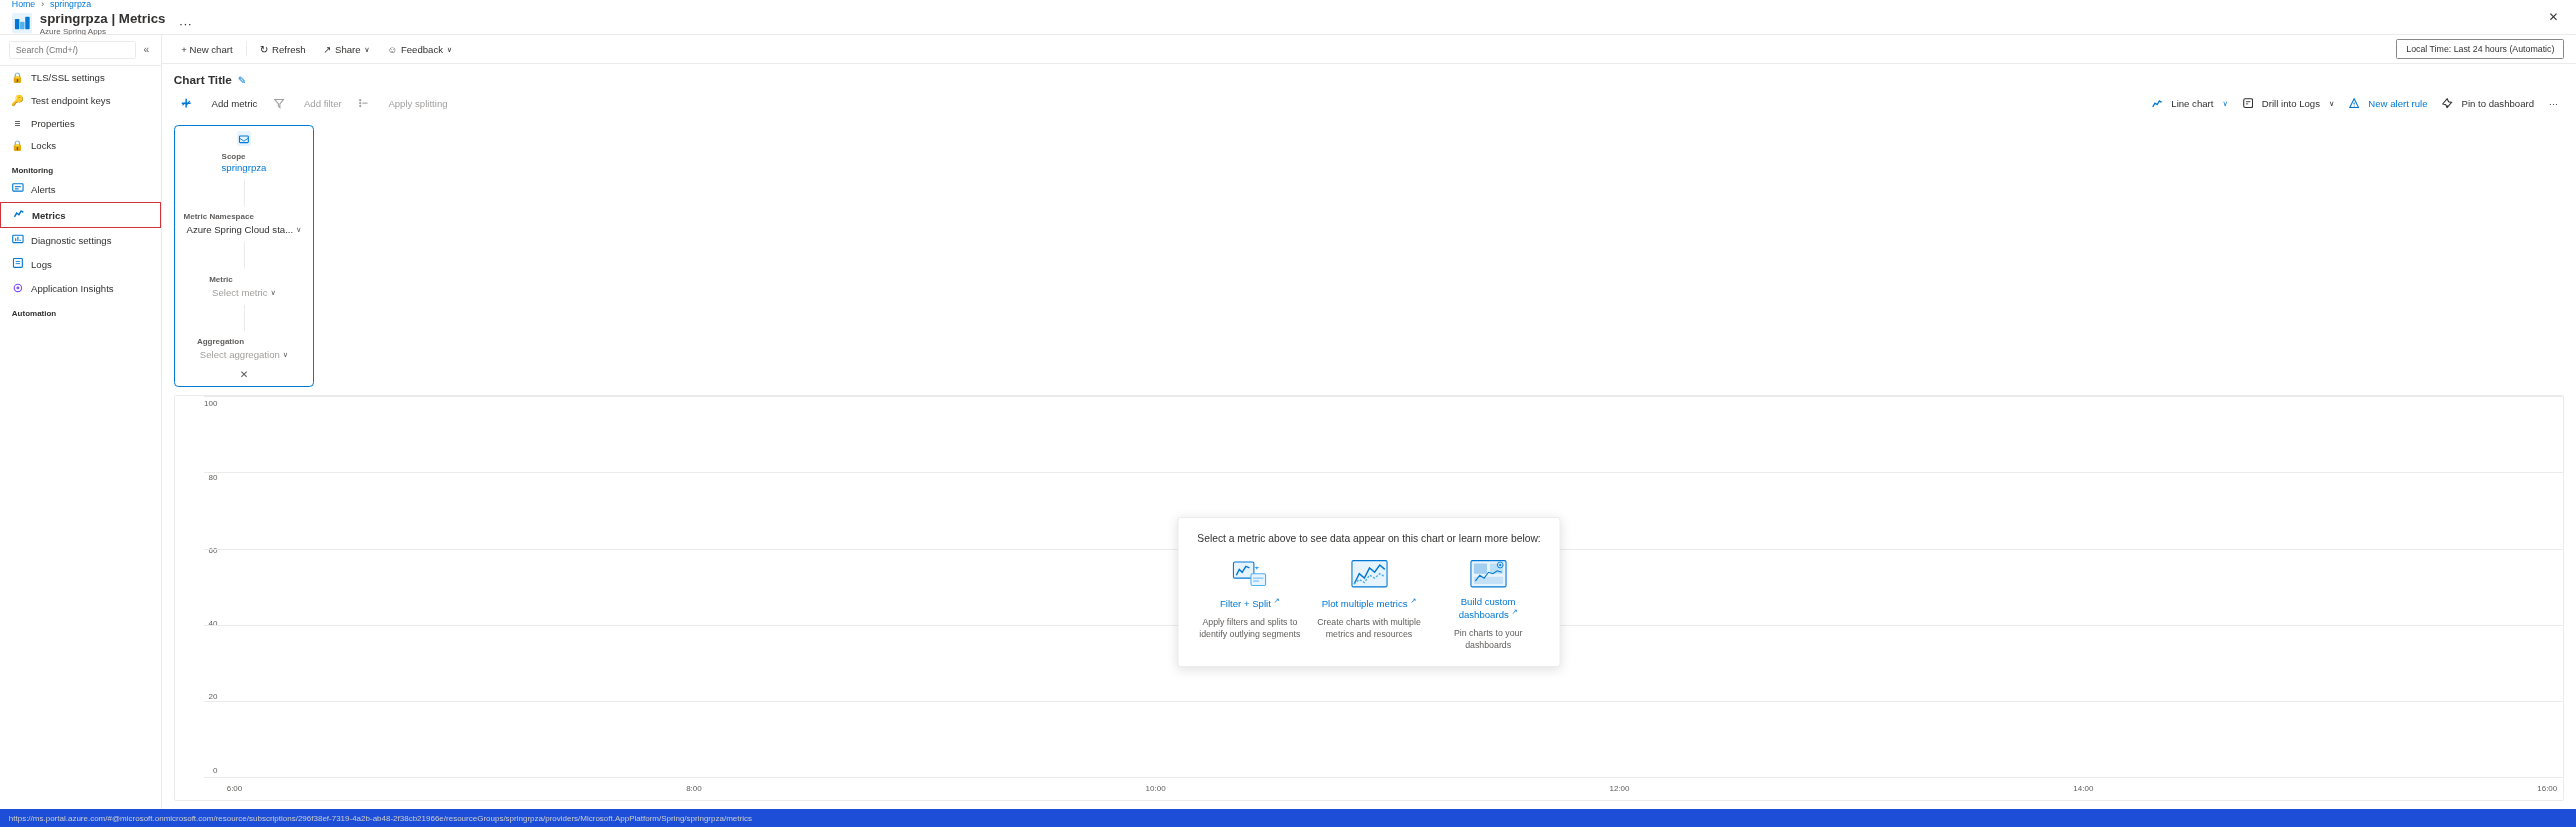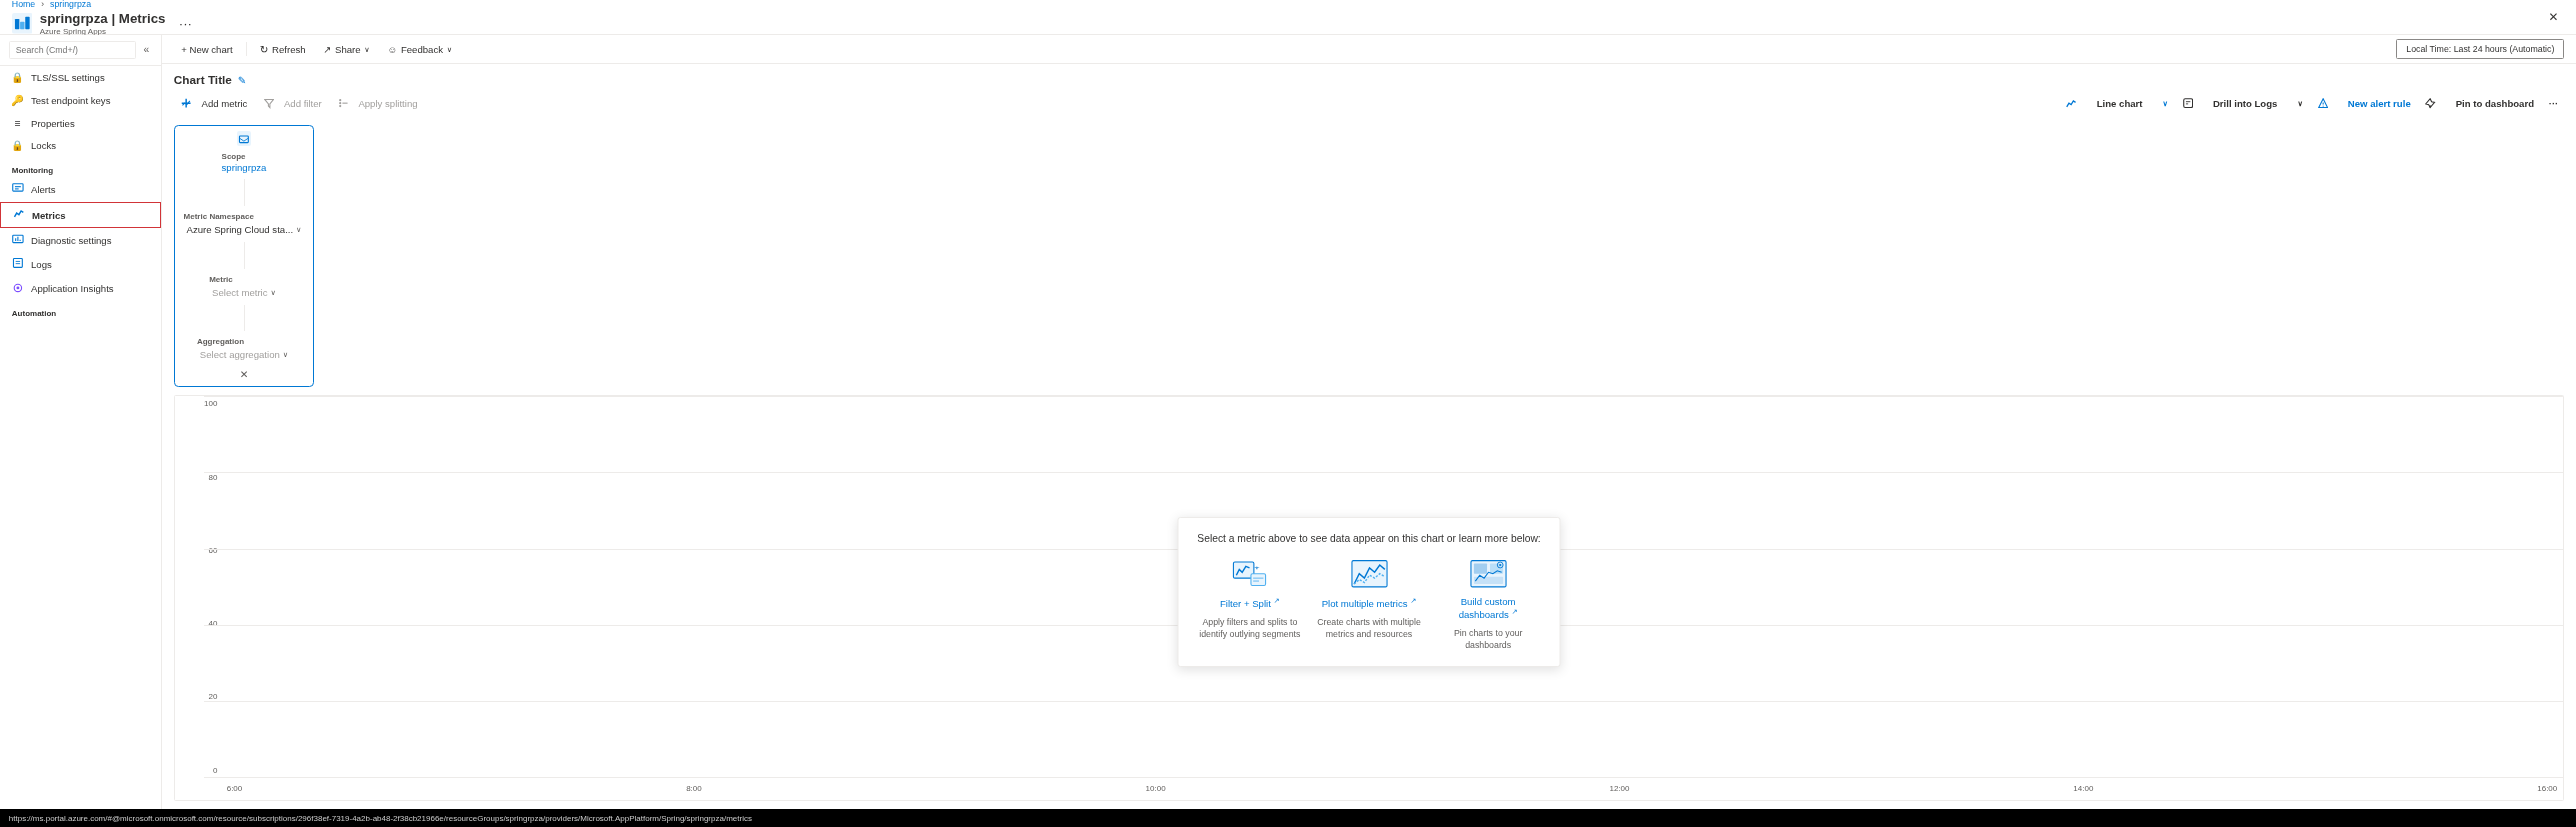--- a/index.html
+++ b/index.html
@@ -188,49 +188,48 @@
     .chart-actions {
       display: flex;
       align-items: center;
       gap: 1.5px;
       margin-bottom: 7.4px;
       padding-bottom: 4.4px;
     }
     .chart-action-btn {
       display: flex;
       align-items: center;
-      gap: 10px;
+      gap: 20px;
       background: none;
       border: none;
       cursor: pointer;
       font-size: 9.6px;
       color: #323130;
       padding: 3.7px 7.4px;
       border-radius: 1.5px;
       justify-content: center;
     }
     .chart-action-btn.disabled { color: #a19f9d; cursor: default; }
     .chart-actions-right {
       margin-left: auto;
       display: flex;
       align-items: center;
       gap: 2.9px;
     }
     .action-right-btn {
       display: flex;
       align-items: center;
-      gap: 20px;
+      gap: 9px;
       background: none;
       border: none;
       cursor: pointer;
       font-size: 9.6px;
       color: #323130;
       padding: 3.7px 5.9px;
       border-radius: 1.5px;
-      font-weight: bold;
     }
     .action-right-btn.blue { color: #0078d4; }
 
     
     .metric-selector-row {
       display: flex;
       align-items: center;
       gap: 5.9px;
       background: #fff;
       border: 1.5px solid #0078d4;
@@ -405,21 +404,21 @@
       align-items: center;
       padding: 0 5.9px;
     }
     .x-label {
       font-size: 8px;
       color: #605e5c;
     }
 
     
     .status-bar {
-      background: #000000;
+      background: #1d4ed8;
       color: #cccccc;
       font-size: 8px;
       padding: 2.9px 8.8px;
       height: 17.7px;
       display: flex;
       align-items: center;
       white-space: nowrap;
       overflow: hidden;
     }
 

